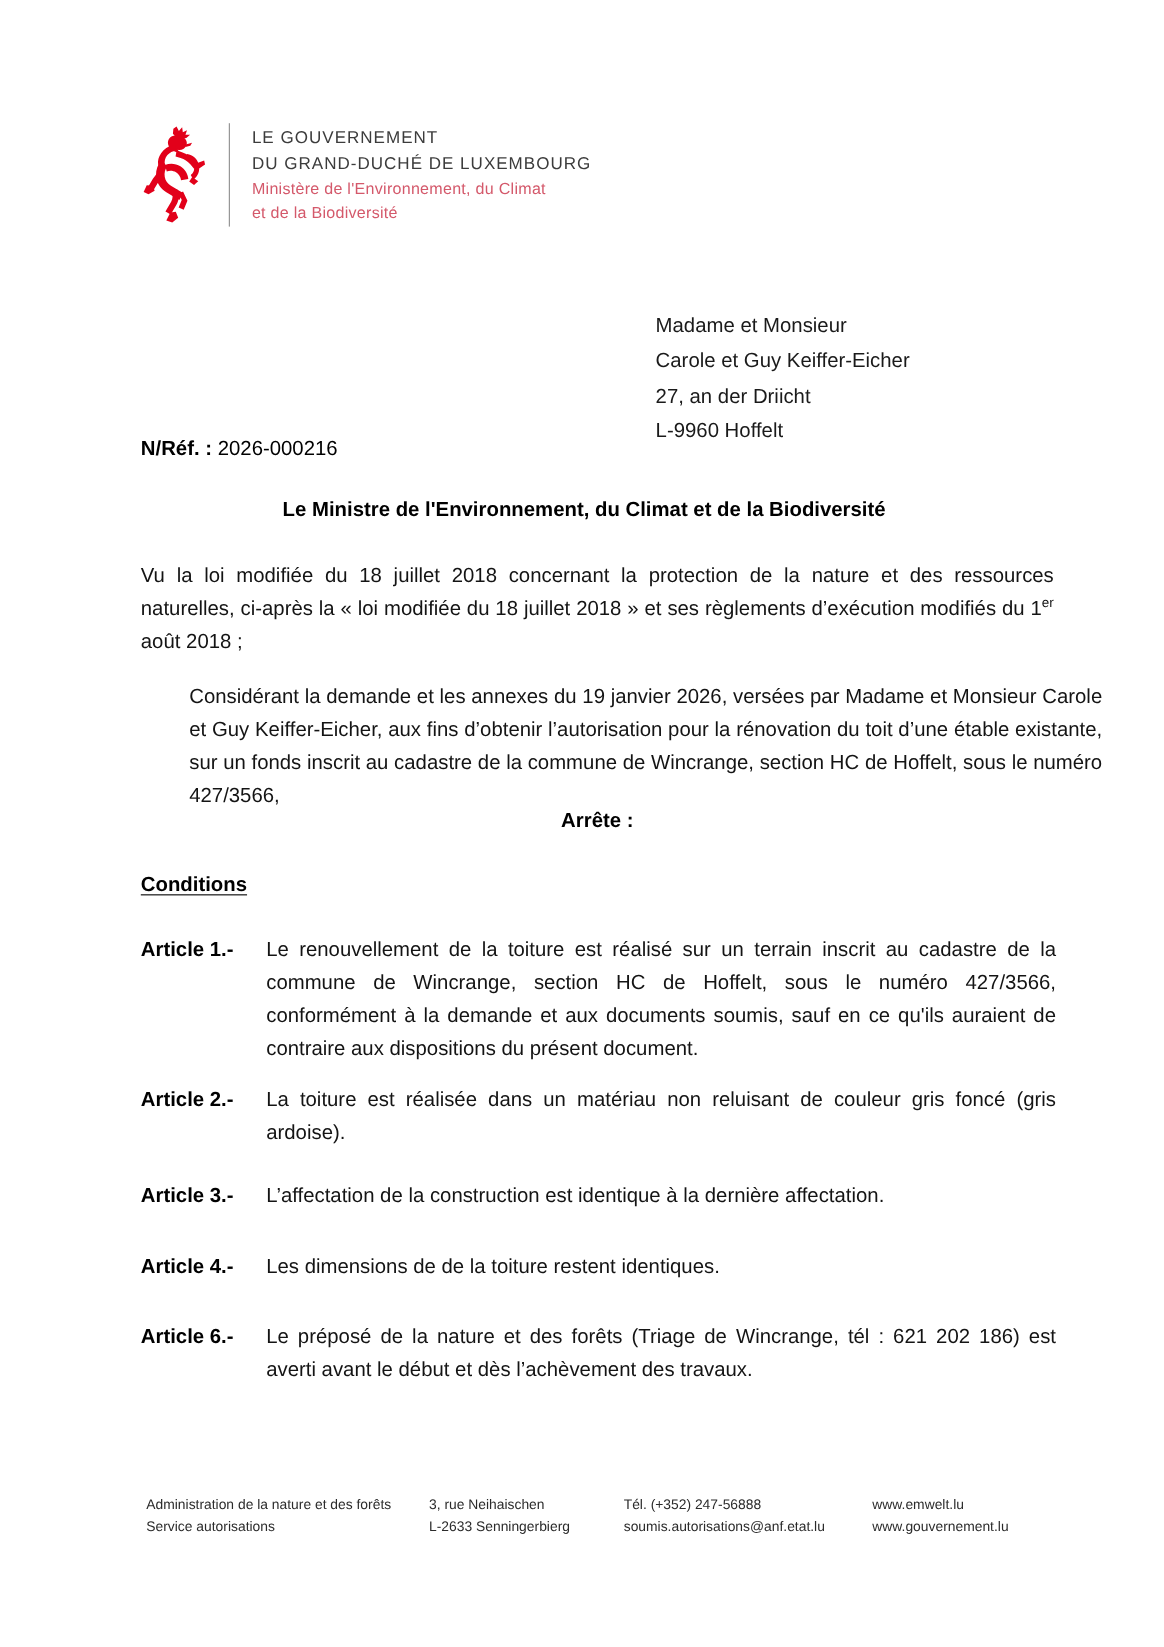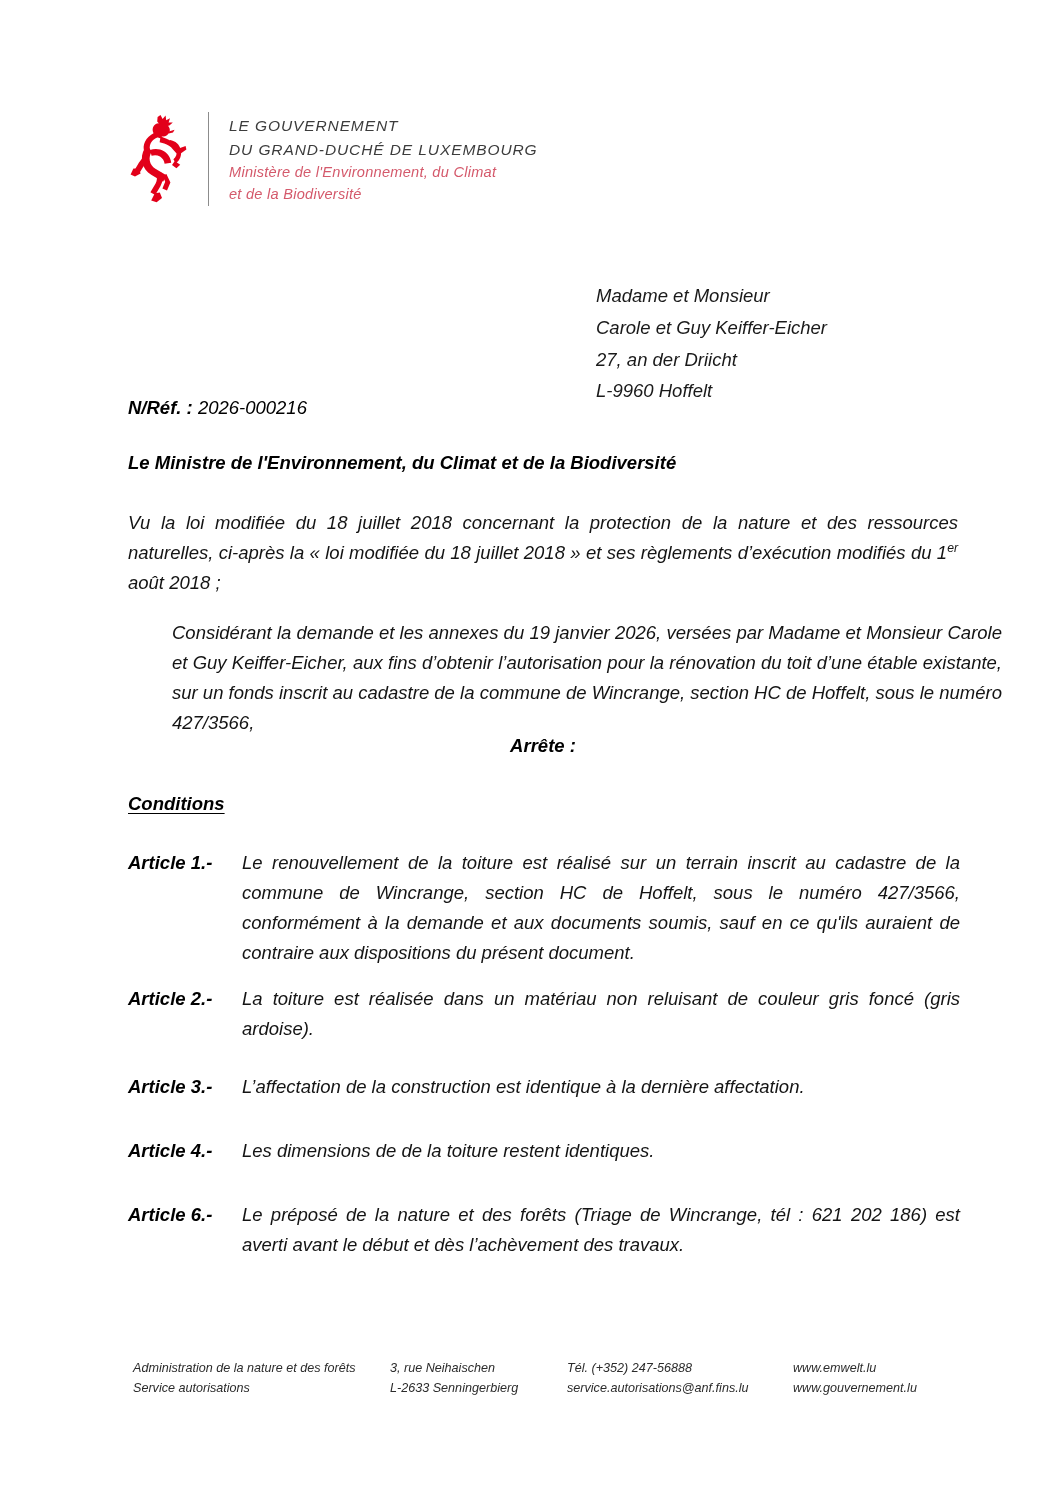--- a/index.html
+++ b/index.html
@@ -13,21 +13,20 @@
     font-family: "Liberation Sans", "DejaVu Sans", sans-serif;
     color: #000000;
     -webkit-font-smoothing: antialiased;
   }
   .page {
     position: relative;
     width: 1058px;
     height: 1402px;
     background: #ffffff;
     overflow: hidden;
-    font-style: italic;
   }
 
   
   .header {
     position: absolute;
     left: 128px;
     top: 108px;
     display: flex;
     align-items: flex-start;
   }
@@ -81,23 +80,24 @@
     position: absolute;
     left: 128px;
     top: 397px;
     font-size: 18.5px;
     color: #000;
   }
   .ref b { font-weight: 700; }
 
   .minister-title {
     position: absolute;
-    left: 128px;
+    left: 116px;
     top: 452px;
     width: 830px;
+    text-align: center;
     font-size: 18.5px;
     font-weight: 700;
     color: #000;
   }
 
   .para {
     position: absolute;
     left: 128px;
     width: 830px;
     font-size: 18.5px;
@@ -310,21 +310,21 @@
     <div class="col fc1">
       <div>Administration de la nature et des forêts</div>
       <div>Service autorisations</div>
     </div>
     <div class="col fc2">
       <div>3, rue Neihaischen</div>
       <div>L-2633 Senningerbierg</div>
     </div>
     <div class="col fc3">
       <div>Tél. (+352) 247-56888</div>
-      <div>service.autorisations@anf.fins.lu</div>
+      <div>soumis.autorisations@anf.etat.lu</div>
     </div>
     <div class="col fc4">
       <div>www.emwelt.lu</div>
       <div>www.gouvernement.lu</div>
     </div>
   </div>
 
   <div class="page-number">Page 1 de 2</div>
 
 </div>

